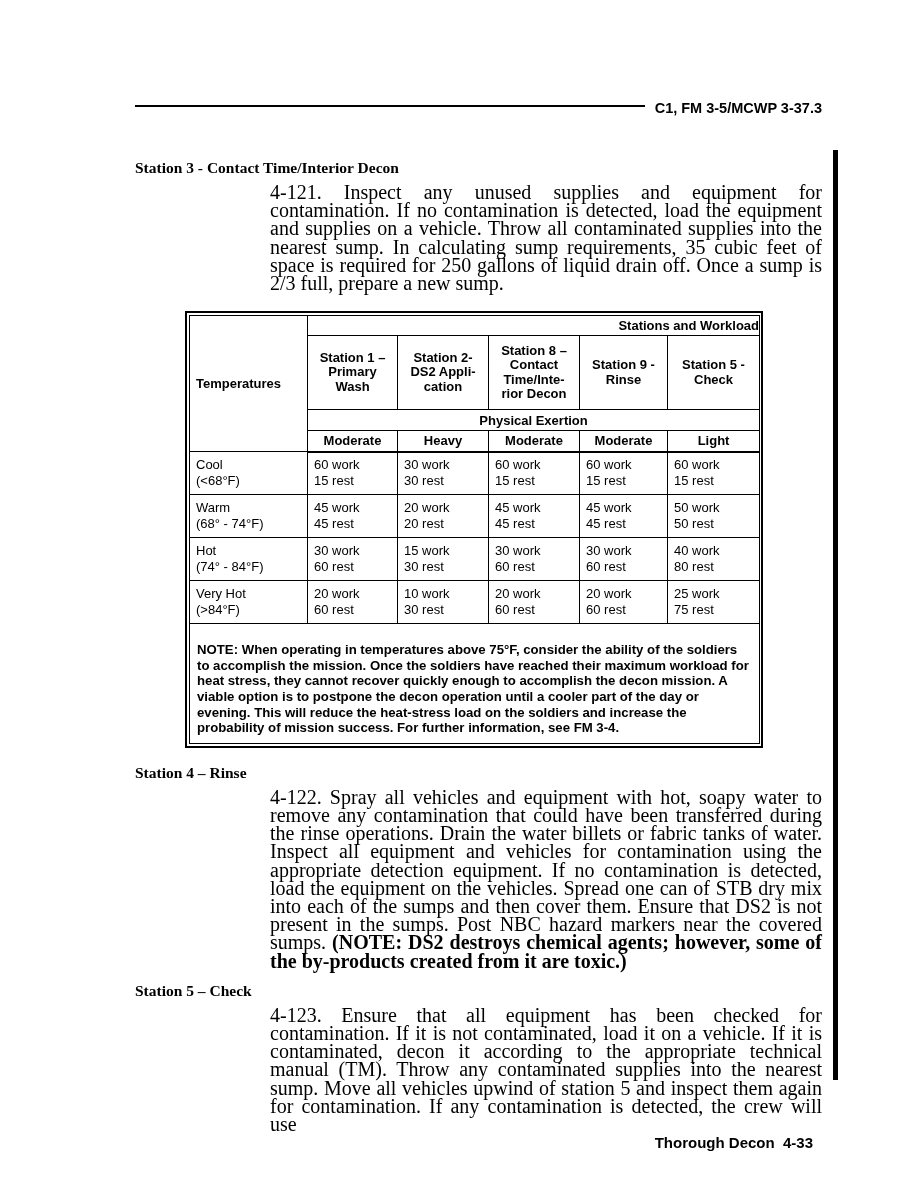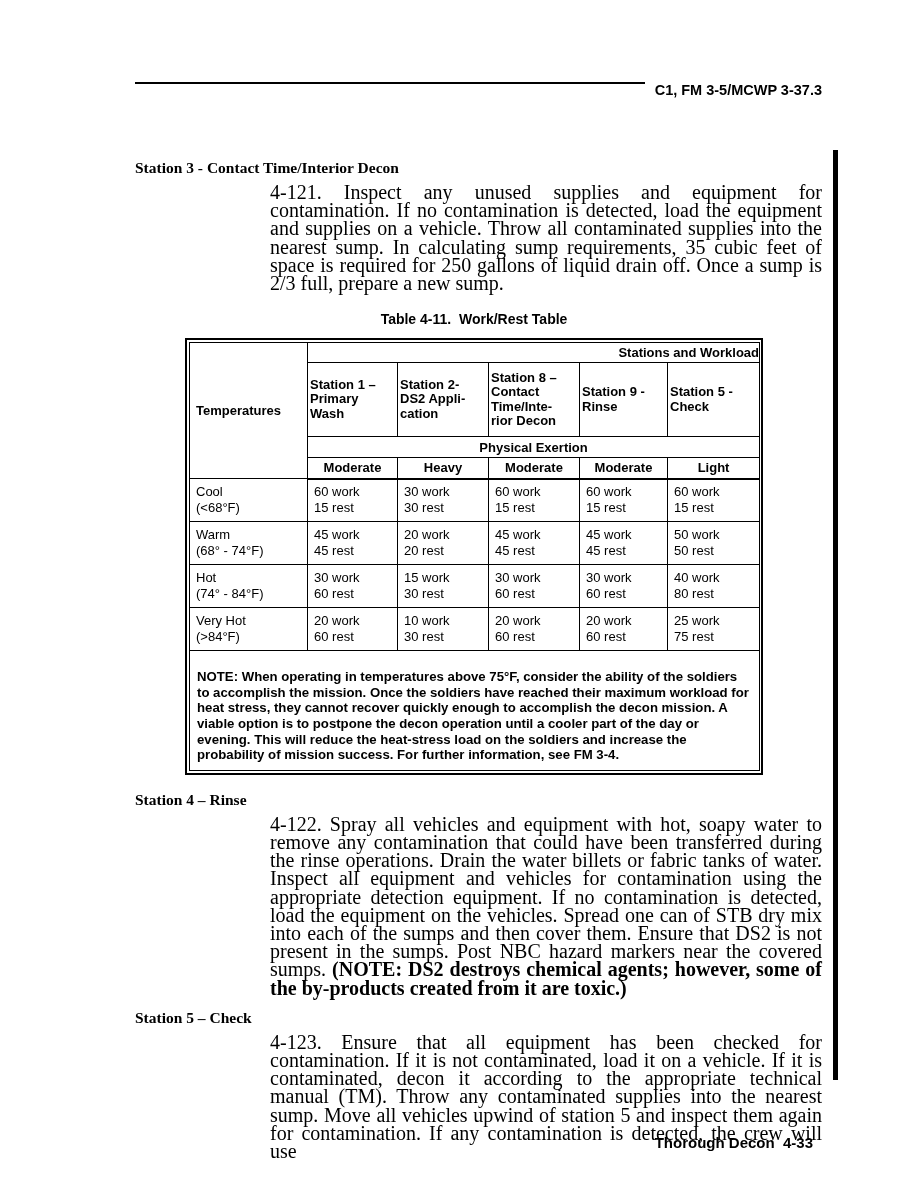--- a/index.html
+++ b/index.html
@@ -2,38 +2,38 @@
 <html><head>
 <meta charset="utf-8">
 <style>
   * { margin:0; padding:0; box-sizing:border-box; }
   html,body { background:#ffffff; }
   .page {
     position:relative; width:923px; height:1194px; background:#ffffff;
     color:#000; font-family:"Liberation Serif", serif; overflow:hidden;
   }
   
-  .page-header { position:absolute; top:82px; left:135px; width:687px; display:flex; align-items:flex-start; }
+  .page-header { position:absolute; top:100px; left:135px; width:687px; display:flex; align-items:center; }
   .header-rule { flex:1; height:2px; background:#000; margin-bottom:4px; }
   .doc-ref { font-family:"Liberation Sans", sans-serif; font-weight:bold; font-size:14.5px; margin-left:10px; white-space:pre; }
   
   .change-bar { position:absolute; left:833px; top:150px; width:5px; height:930px; background:#000; }
   
   .content { position:absolute; top:158px; left:135px; width:687px; }
   .section-heading { font-size:15.5px; font-weight:bold; line-height:19px; }
   .para { margin-left:135px; text-align:justify; font-size:20px; line-height:18.2px; margin-top:6px; }
   .para b { font-weight:bold; }
   
   .table-block { margin-left:50px; width:578px; margin-top:19px; }
   .table-title { text-align:center; font-family:"Liberation Sans", sans-serif; font-weight:bold; font-size:14px; white-space:pre; margin-bottom:11px; }
   .table-outer { border:2px solid #000; padding:2px; background:#fff; }
   table.wr { border-collapse:collapse; table-layout:fixed; width:100%; font-family:"Liberation Sans", sans-serif; font-size:13px; }
   table.wr td { border:1px solid #000; vertical-align:middle; }
   .c-group { text-align:right; font-weight:bold; height:20px; }
-  .c-station { text-align:left; font-weight:bold; white-space:pre-line; height:74px; line-height:14.5px; padding:2px; }
+  .c-station { text-align:center; font-weight:bold; white-space:pre-line; height:74px; line-height:14.5px; padding:2px; }
   .c-exertion { text-align:center; font-weight:bold; height:21px; }
   .c-level { text-align:center; font-weight:bold; height:21px; }
   tr.r-levels td { border-bottom:2px solid #000; }
   .c-temp-hdr { font-weight:bold; padding-left:6px; vertical-align:middle; }
   .temp-label, .data-cell { white-space:pre-line; padding:3px 4px 4px 6px; vertical-align:top; line-height:15.5px; height:43px; }
   .note-cell { font-weight:bold; padding:18px 8px 7px 7px; line-height:15.6px; font-size:13.2px; text-align:left; vertical-align:top; }
   
   .page-footer { position:absolute; top:1134px; right:110px; font-family:"Liberation Sans", sans-serif; font-weight:bold; font-size:15px; white-space:pre; }
 </style>
 </head>
@@ -47,21 +47,20 @@
   </div>
 
   <div class="change-bar"></div>
 
   <div class="content">
 
     <div class="section-heading">Station 3 - Contact Time/Interior Decon</div>
     <div class="para">4-121. Inspect any unused supplies and equipment for contamination. If no contamination is detected, load the equipment and supplies on a vehicle. Throw all contaminated supplies into the nearest sump.  In calculating sump requirements, 35 cubic feet of space is required for 250 gallons of liquid drain off. Once a sump is 2/3 full, prepare a new sump.</div>
 
     <div class="table-block">
-      <div class="table-title">Table 4-11.  Work/Rest Table</div>
       <div class="table-outer">
         <table class="wr">
           <colgroup>
             <col style="width:118px">
               <col style="width:90px">
               <col style="width:91px">
               <col style="width:91px">
               <col style="width:88px">
               <col style="width:92px">
           </colgroup>

